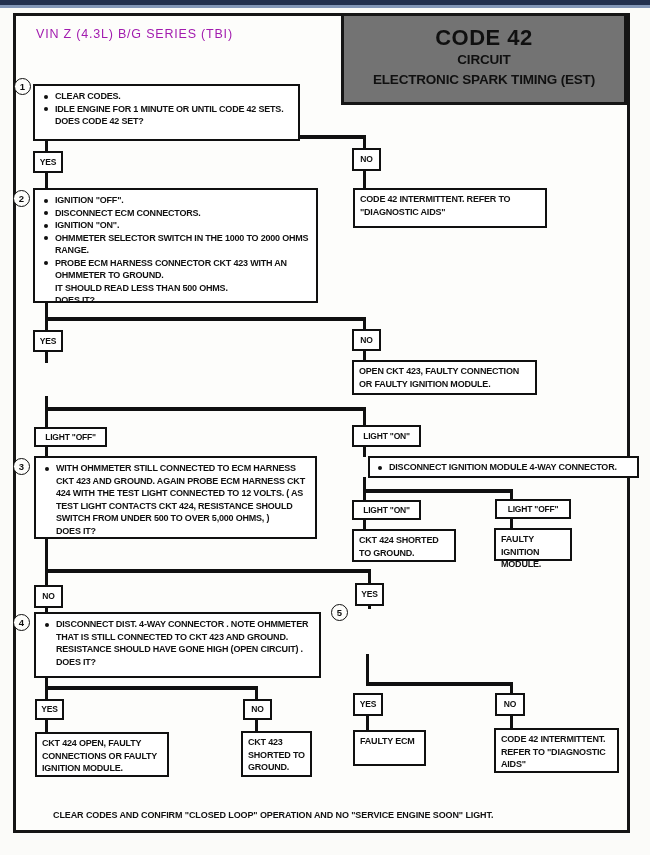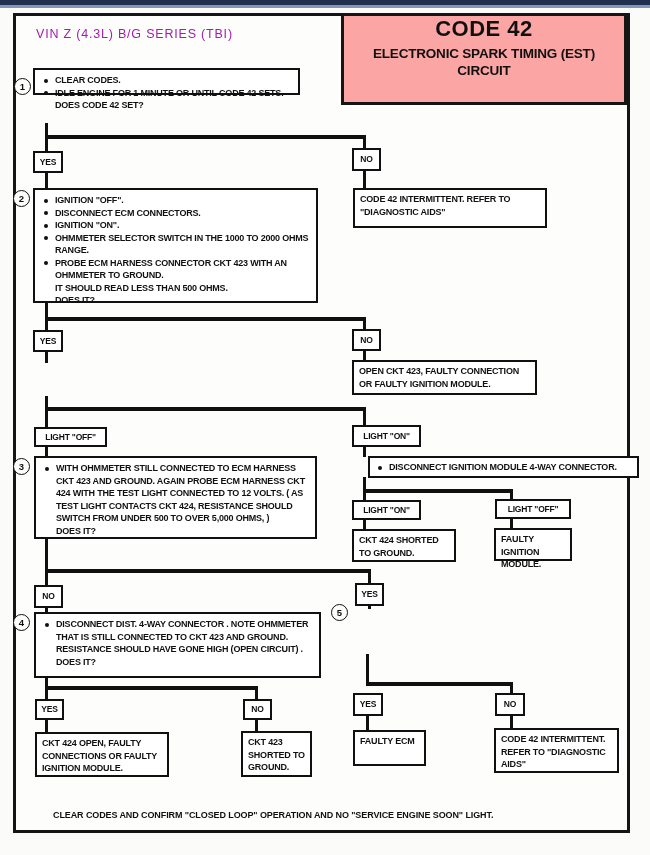--- a/index.html
+++ b/index.html
@@ -5,21 +5,21 @@
   html,body{margin:0;padding:0;background:#f6f6f4;}
   .canvas{position:relative;width:650px;height:855px;background:#fbfbf9;overflow:hidden;
           font-family:"Liberation Sans",sans-serif;color:#101010;}
   .bar-dark{position:absolute;left:0;top:0;width:650px;height:5px;background:#22304f;}
   .bar-light{position:absolute;left:0;top:5px;width:650px;height:3px;background:#8296b7;}
   .page{position:absolute;left:13px;top:13px;width:617px;height:820px;border:3px solid #151515;
         box-sizing:border-box;background:#fdfdfb;}
   .vin{position:absolute;left:36px;top:27px;font-family:Liberation Sans, sans-serif;
        font-size:12.5px;letter-spacing:0.8px;color:#a21caf;}
   .titlebox{position:absolute;left:341px;top:13px;width:286px;height:92px;border:3px solid #151515;
-            box-sizing:border-box;background:#fca5a5;text-align:center;}
+            box-sizing:border-box;background:#737373;text-align:center;padding-top:9px;}
   .titlebox .t1{font-size:22px;font-weight:bold;letter-spacing:0.5px;line-height:26px;}
   .titlebox .t2{font-size:13.5px;font-weight:bold;letter-spacing:-0.2px;line-height:17px;margin-top:3px;}
   .bx{position:absolute;background:#fff;border:2px solid #101010;box-sizing:border-box;
       font-weight:bold;font-size:9px;line-height:12.5px;letter-spacing:-0.2px;padding:3px 5px;}
   .step{border-width:2.5px;padding:4px 6px;}
   .tag{display:flex;align-items:center;justify-content:center;padding:1px 2px;font-size:8.5px;white-space:nowrap;}
   .circ{position:absolute;width:17px;height:17px;border:1.5px solid #101010;border-radius:50%;
         background:#fdfdfb;display:flex;align-items:center;justify-content:center;
         font-size:9.5px;font-weight:bold;box-sizing:border-box;}
   .bl{position:relative;padding-left:14px;}
@@ -34,22 +34,22 @@
 
 <div class="canvas">
   <div class="bar-dark"></div>
   <div class="bar-light"></div>
   <div class="page"></div>
 
   <div class="vin">VIN Z (4.3L) B/G SERIES (TBI)</div>
 
   <div class="titlebox">
     <div class="t1">CODE 42</div>
+    <div class="t2" style="margin-top:0;">CIRCUIT</div>
     <div class="t2">ELECTRONIC SPARK TIMING (EST)</div>
-    <div class="t2" style="margin-top:0;">CIRCUIT</div>
   </div>
 
   <div class="circ" style="left:14px;top:78px;">1</div>
   <div class="circ" style="left:13px;top:190px;">2</div>
   <div class="circ" style="left:13px;top:458px;">3</div>
   <div class="circ" style="left:13px;top:614px;">4</div>
   <div class="circ" style="left:331px;top:604px;">5</div>
 
   <div class="v" style="left:45px;top:123px;height:30px;"></div>
   <div class="v" style="left:363px;top:137px;height:12px;"></div>
@@ -81,21 +81,21 @@
   <div class="v" style="left:510px;top:715px;height:14px;"></div>
 
   <div class="r" style="left:45px;top:135px;width:321px;"></div>
   <div class="r" style="left:45px;top:317px;width:321px;"></div>
   <div class="r" style="left:45px;top:407px;width:321px;"></div>
   <div class="r" style="left:363px;top:489px;width:150px;"></div>
   <div class="r" style="left:45px;top:569px;width:326px;"></div>
   <div class="r" style="left:45px;top:686px;width:213px;"></div>
   <div class="r" style="left:366px;top:682px;width:147px;"></div>
 
-  <div class="bx step" style="left:33px;top:68px;width:267px;height:27px;">
+  <div class="bx step" style="left:33px;top:84px;width:267px;height:57px;">
     <div class="bl">CLEAR CODES.</div>
     <div class="bl">IDLE ENGINE FOR 1 MINUTE OR UNTIL CODE 42 SETS.</div>
     <div class="tl">DOES CODE 42 SET?</div>
   </div>
   <div class="bx tag" style="left:33px;top:151px;width:30px;height:22px;">YES</div>
   <div class="bx tag" style="left:352px;top:148px;width:29px;height:23px;">NO</div>
   <div class="bx" style="left:353px;top:188px;width:194px;height:40px;">CODE 42 INTERMITTENT. REFER TO "DIAGNOSTIC AIDS"</div>
 
   <div class="bx step" style="left:33px;top:188px;width:285px;height:115px;">
     <div class="bl">IGNITION "OFF".</div>

